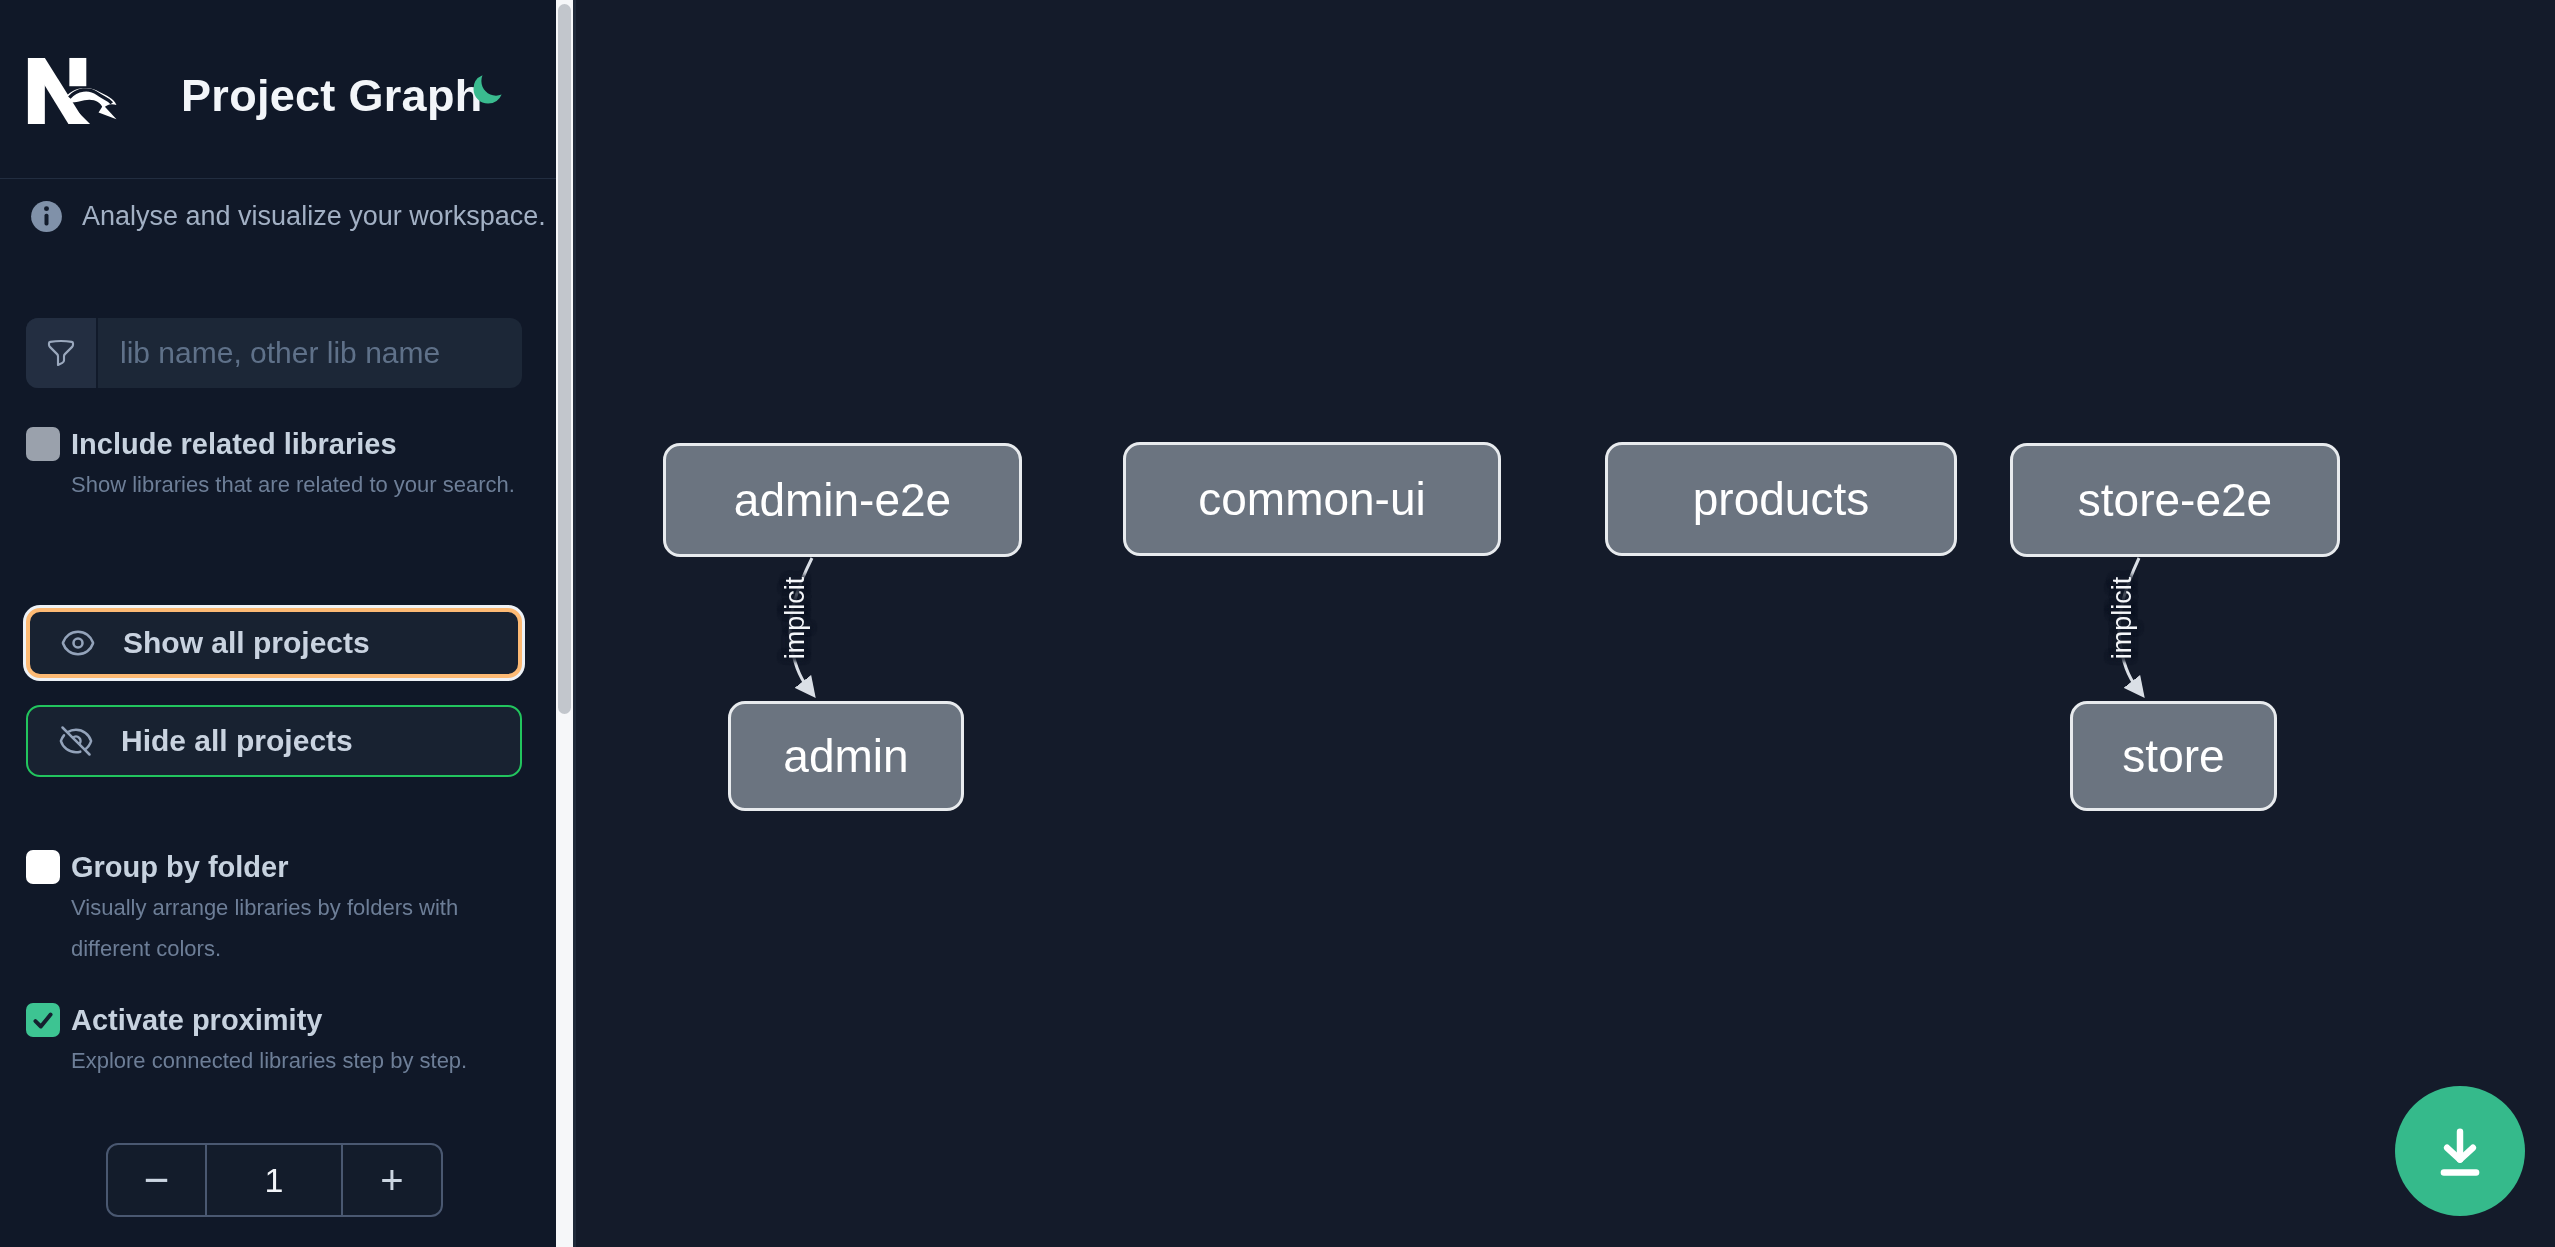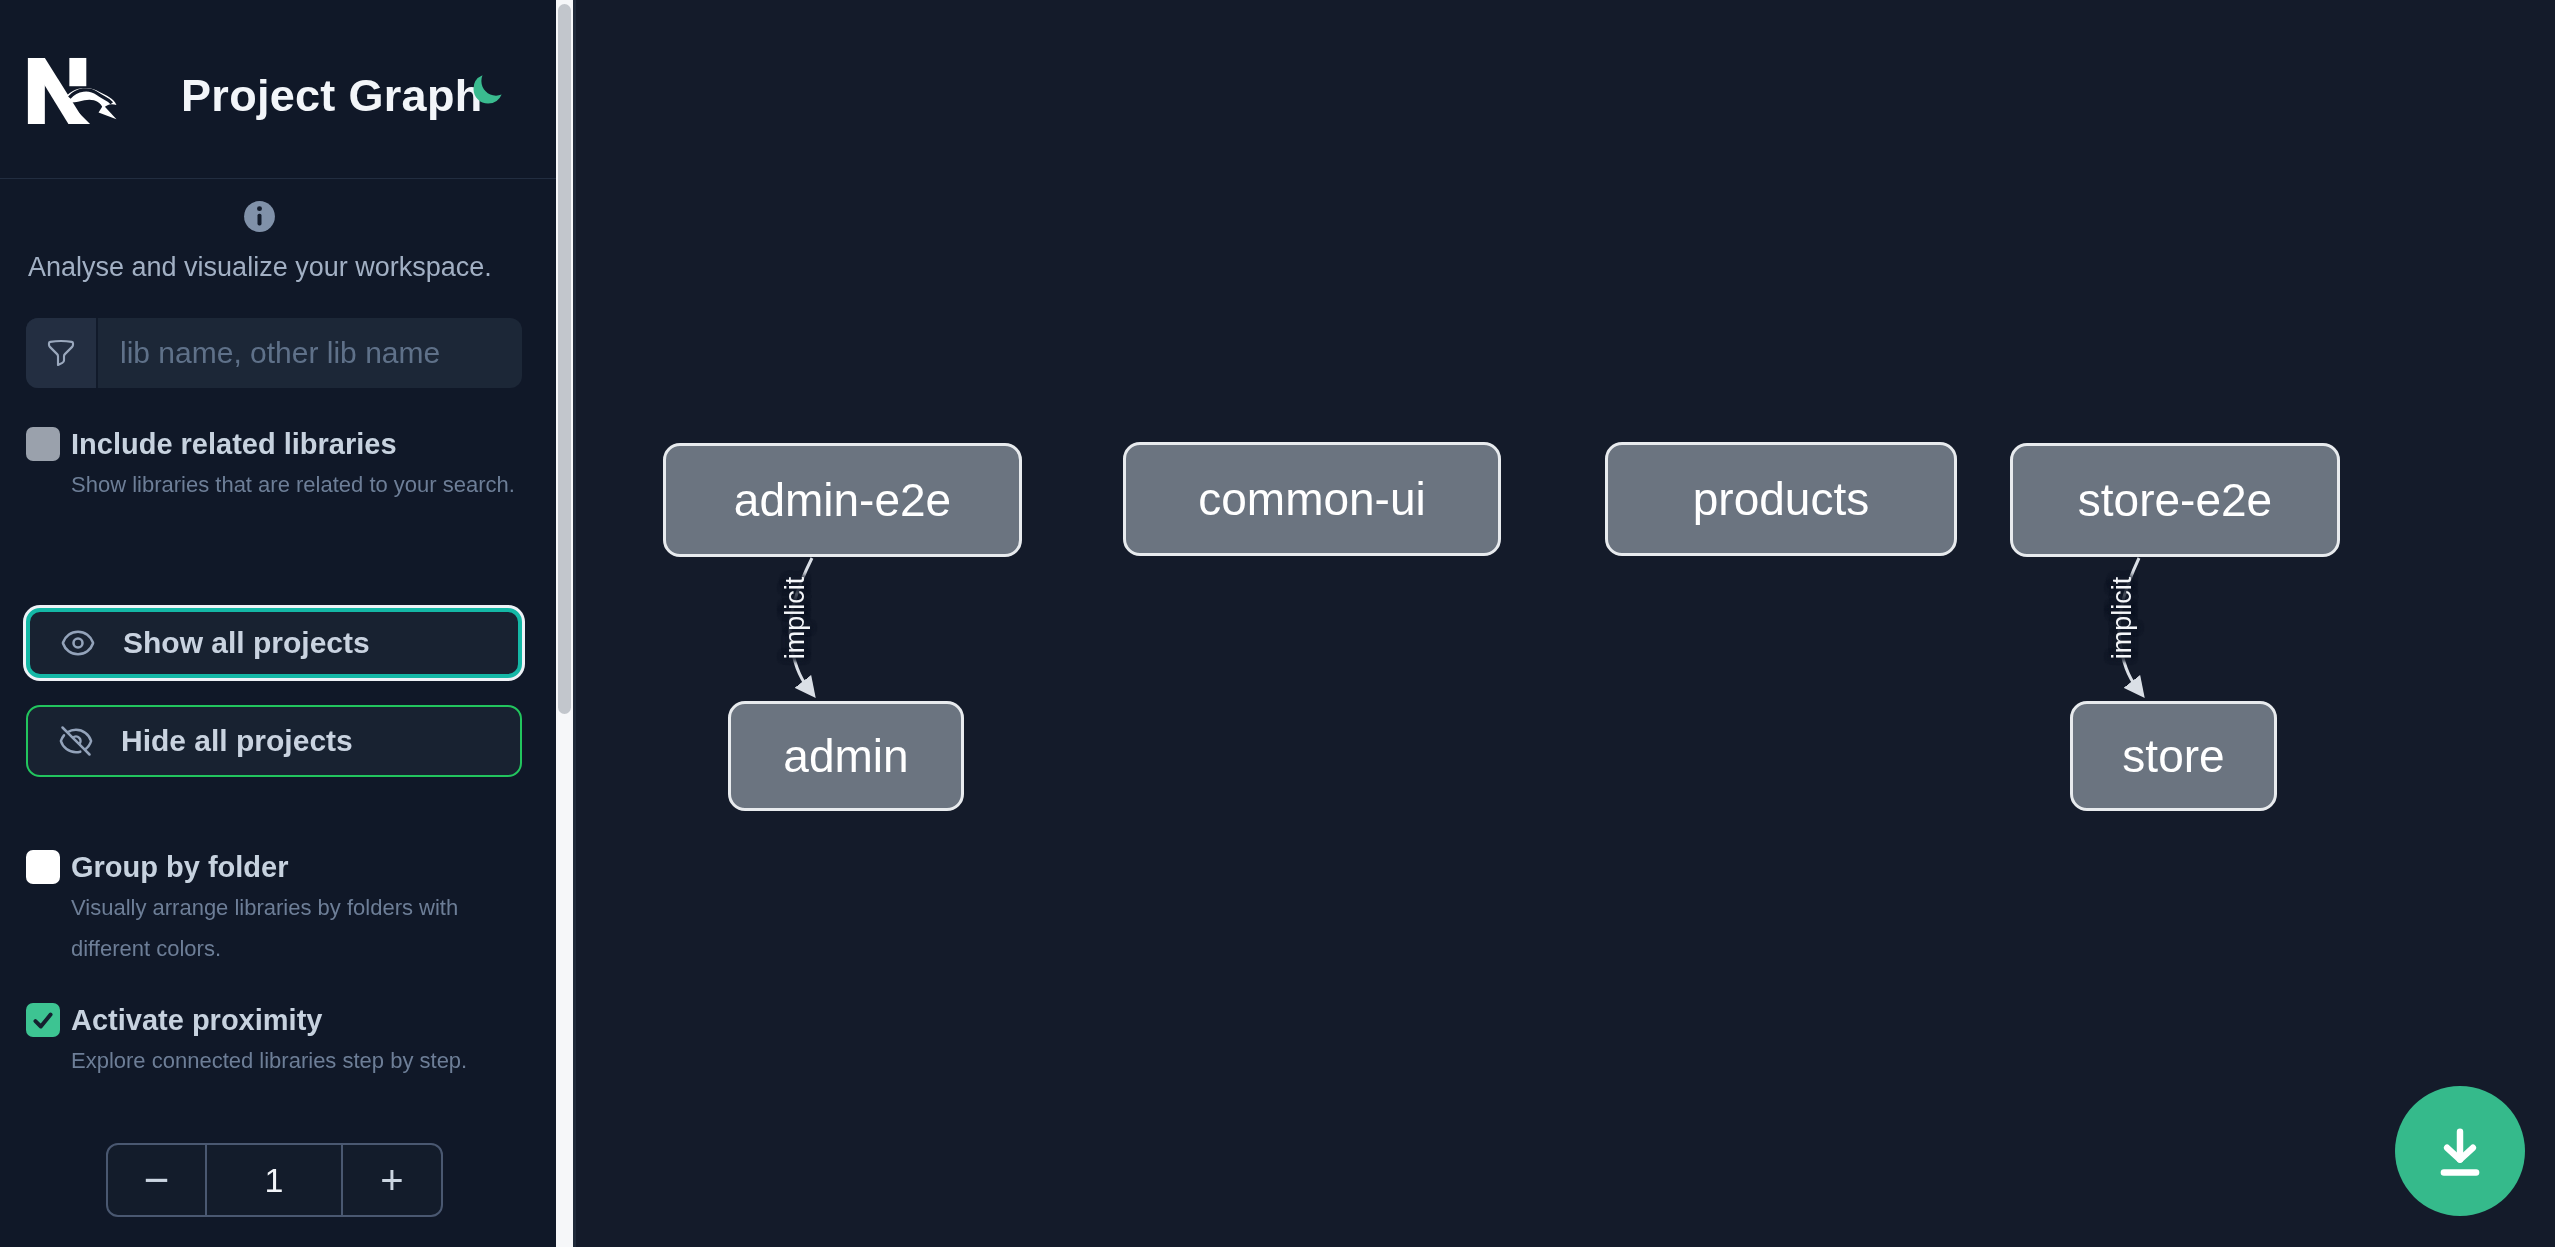--- a/index.html
+++ b/index.html
@@ -9,21 +9,21 @@
   
   .sidebar{position:absolute;left:0;top:0;width:573px;height:1247px;background:#101828;}
   .sidebar-header{position:absolute;left:0;top:0;width:556px;height:178px;
                   border-bottom:1px solid #222d40;}
   .nx-logo{position:absolute;left:26px;top:56px;}
   .app-title{position:absolute;left:181px;top:70px;font-size:45px;font-weight:600;
              color:#f2f5f9;letter-spacing:.3px;white-space:nowrap;}
   .moon{position:absolute;left:469px;top:72px;width:36px;height:36px;cursor:pointer;}
 
   .tagline{position:absolute;left:28px;top:198px;display:flex;align-items:center;gap:17px;
-           color:#a2b0c4;font-size:27px;white-space:nowrap;flex-direction:column;}
+           color:#a2b0c4;font-size:27px;white-space:nowrap;}
 
   .filter-box{position:absolute;left:26px;top:318px;width:496px;height:70px;
               background:#1c2737;border-radius:12px;display:flex;overflow:hidden;}
   .funnel-cell{width:70px;flex:0 0 70px;background:#232e41;border-right:2px solid #111a2a;
                display:flex;align-items:center;justify-content:center;}
   .filter-box input{flex:1;min-width:0;background:transparent;border:none;outline:none;
                     color:#e2e8f0;font-size:30px;padding:0 22px;
                     font-family:"Liberation Sans",sans-serif;}
   .filter-box input::placeholder{color:#5f7189;}
 
@@ -34,21 +34,21 @@
   .cbx.disabled{background:#9aa1ac;}
   .cbx.checked{background:#3dc492;}
   .cbx svg{display:none;}
   .cbx.checked svg{display:block;}
   .opt-label{font-size:29px;font-weight:700;color:#c7d2df;line-height:40px;}
   .opt-desc{font-size:22px;font-weight:400;color:#6d7e97;line-height:41px;max-width:455px;}
 
   .btn{position:absolute;left:26px;width:496px;box-sizing:border-box;
        background:#182231;display:flex;align-items:center;gap:27px;padding-left:30px;
        color:#c9d3e0;font-size:30px;font-weight:700;border-radius:14px;cursor:pointer;}
-  .btn-show{top:608px;height:70px;border:4px solid #14b8a6;box-shadow:0 0 0 3px #eef2f7;}
+  .btn-show{top:608px;height:70px;border:4px solid #fdba74;box-shadow:0 0 0 3px #eef2f7;}
   .btn-hide{top:705px;height:72px;border:2px solid #22c55e;}
 
   .stepper{position:absolute;left:106px;top:1143px;width:337px;height:74px;
            box-sizing:border-box;border:2px solid #4a5871;border-radius:12px;
            display:flex;align-items:stretch;background:#131c2b;}
   .stepper > div{display:flex;align-items:center;justify-content:center;}
   .step-dec{width:97px;border-right:2px solid #4a5871;color:#cbd5e1;font-size:44px;cursor:pointer;}
   .step-val{flex:1;color:#f1f4f8;font-size:34px;font-weight:500;}
   .step-inc{width:98px;border-left:2px solid #4a5871;color:#cbd5e1;font-size:40px;cursor:pointer;}
 

